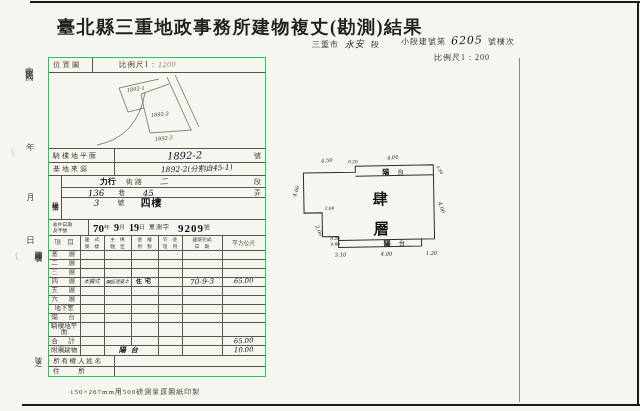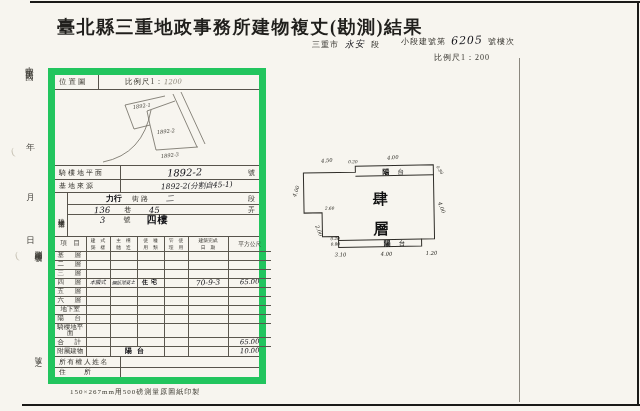--- a/index.html
+++ b/index.html
@@ -17,21 +17,21 @@
   .title{position:absolute;left:57px;top:15px;font-size:18px;font-weight:bold;
          letter-spacing:1.5px;color:#201f1c;white-space:nowrap;text-align:center;}
   .hdr{position:absolute;font-size:8px;color:#35332d;white-space:nowrap;letter-spacing:1px;}
 
   .hw{font-family:"DejaVu Serif",serif;font-style:italic;color:#14141a;display:inline-block;transform:rotate(-2deg);}
   .hw-lg{font-size:11px;}
   .stamp{font-weight:bold;font-style:normal;color:#0b0b10;}
   .faint{color:#8e897c;}
 
   
-  .form{position:absolute;left:48px;top:68px;width:218px;border:7px solid #22c55e;}
+  .form{position:absolute;left:48px;top:57px;width:218px;border:1px solid #22c55e;}
   .band{border-top:1px solid #57534b;}
   .band:first-child{border-top:none;}
   .scale-row{display:flex;height:14px;align-items:center;font-size:7.5px;}
   .locbox{width:44px;height:100%;border-right:1px solid #57534b;display:flex;align-items:center;
           padding-left:4px;letter-spacing:2px;color:#3a382f;}
   .scalebit{margin-left:26px;letter-spacing:1px;color:#3a382f;}
   .sketch{position:relative;height:76px;}
   .frow{display:flex;align-items:center;font-size:7px;}
   .lbl{letter-spacing:2px;color:#34322c;}
   .lblcell{width:66px;height:100%;display:flex;align-items:center;padding-left:4px;
@@ -165,20 +165,37 @@
         </span>
         <span class="frow" style="height:11px;">
           <span style="width:32px;"></span>
           <span class="hw" style="font-size:8.5px;">3</span>
           <span class="lbl" style="margin-left:18px;">號</span>
           <span class="stamp" style="margin-left:14px;font-size:10px;letter-spacing:1px;">四樓</span>
         </span>
       </span>
     </div>
 
+    <div class="band frow" style="height:16px;">
+      <span class="lblcell" style="width:40px;flex-direction:column;align-items:flex-start;justify-content:center;line-height:1.1;">
+        <span class="tiny">收件日期</span>
+        <span class="tiny">及字號</span>
+      </span>
+      <span class="fill" style="padding-left:4px;">
+        <span class="stamp" style="font-size:11px;">70</span>
+        <span class="unit" style="font-size:6px;">年</span>
+        <span class="stamp" style="font-size:10px;">9</span>
+        <span class="unit" style="font-size:6px;">月</span>
+        <span class="stamp" style="font-size:10px;">19</span>
+        <span class="unit" style="font-size:6px;">日</span>
+        <span style="font-size:6px;letter-spacing:1px;">重測字</span>
+        <span class="stamp" style="font-size:11px;margin-left:8px;letter-spacing:1px;">9209</span>
+        <span class="unit" style="font-size:6px;">號</span>
+      </span>
+    </div>
 
     <div class="band">
       <table class="ftab">
         <colgroup>
           <col style="width:31px">
             <col style="width:24px">
             <col style="width:27px">
             <col style="width:27px">
           <col style="width:24px">
             <col style="width:40px">
@@ -280,21 +297,21 @@
           <td></td>
               <td></td>
               <td></td>
               <td></td>
               <td></td>
           <td><span class="hw" style="font-size:6.8px;">65.00</span></td>
         </tr>
         <tr>
           <td class="tiny">附屬建物</td>
           <td></td>
-          <td colspan="2"><span class="stamp" style="font-size:7px;letter-spacing:5px;">陽台</span></td>
+          <td colspan="2"><span class="stamp" style="font-size:7px;letter-spacing:5px;font-style:italic;">陽台</span></td>
           <td></td>
               <td></td>
           <td><span class="hw" style="font-size:6.8px;">10.00</span></td>
         </tr>
       </tbody>
         </table>
     </div>
 
     <div class="band bot-row" style="height:11px;">
       <span class="bot-lbl">所有權人姓名</span>

